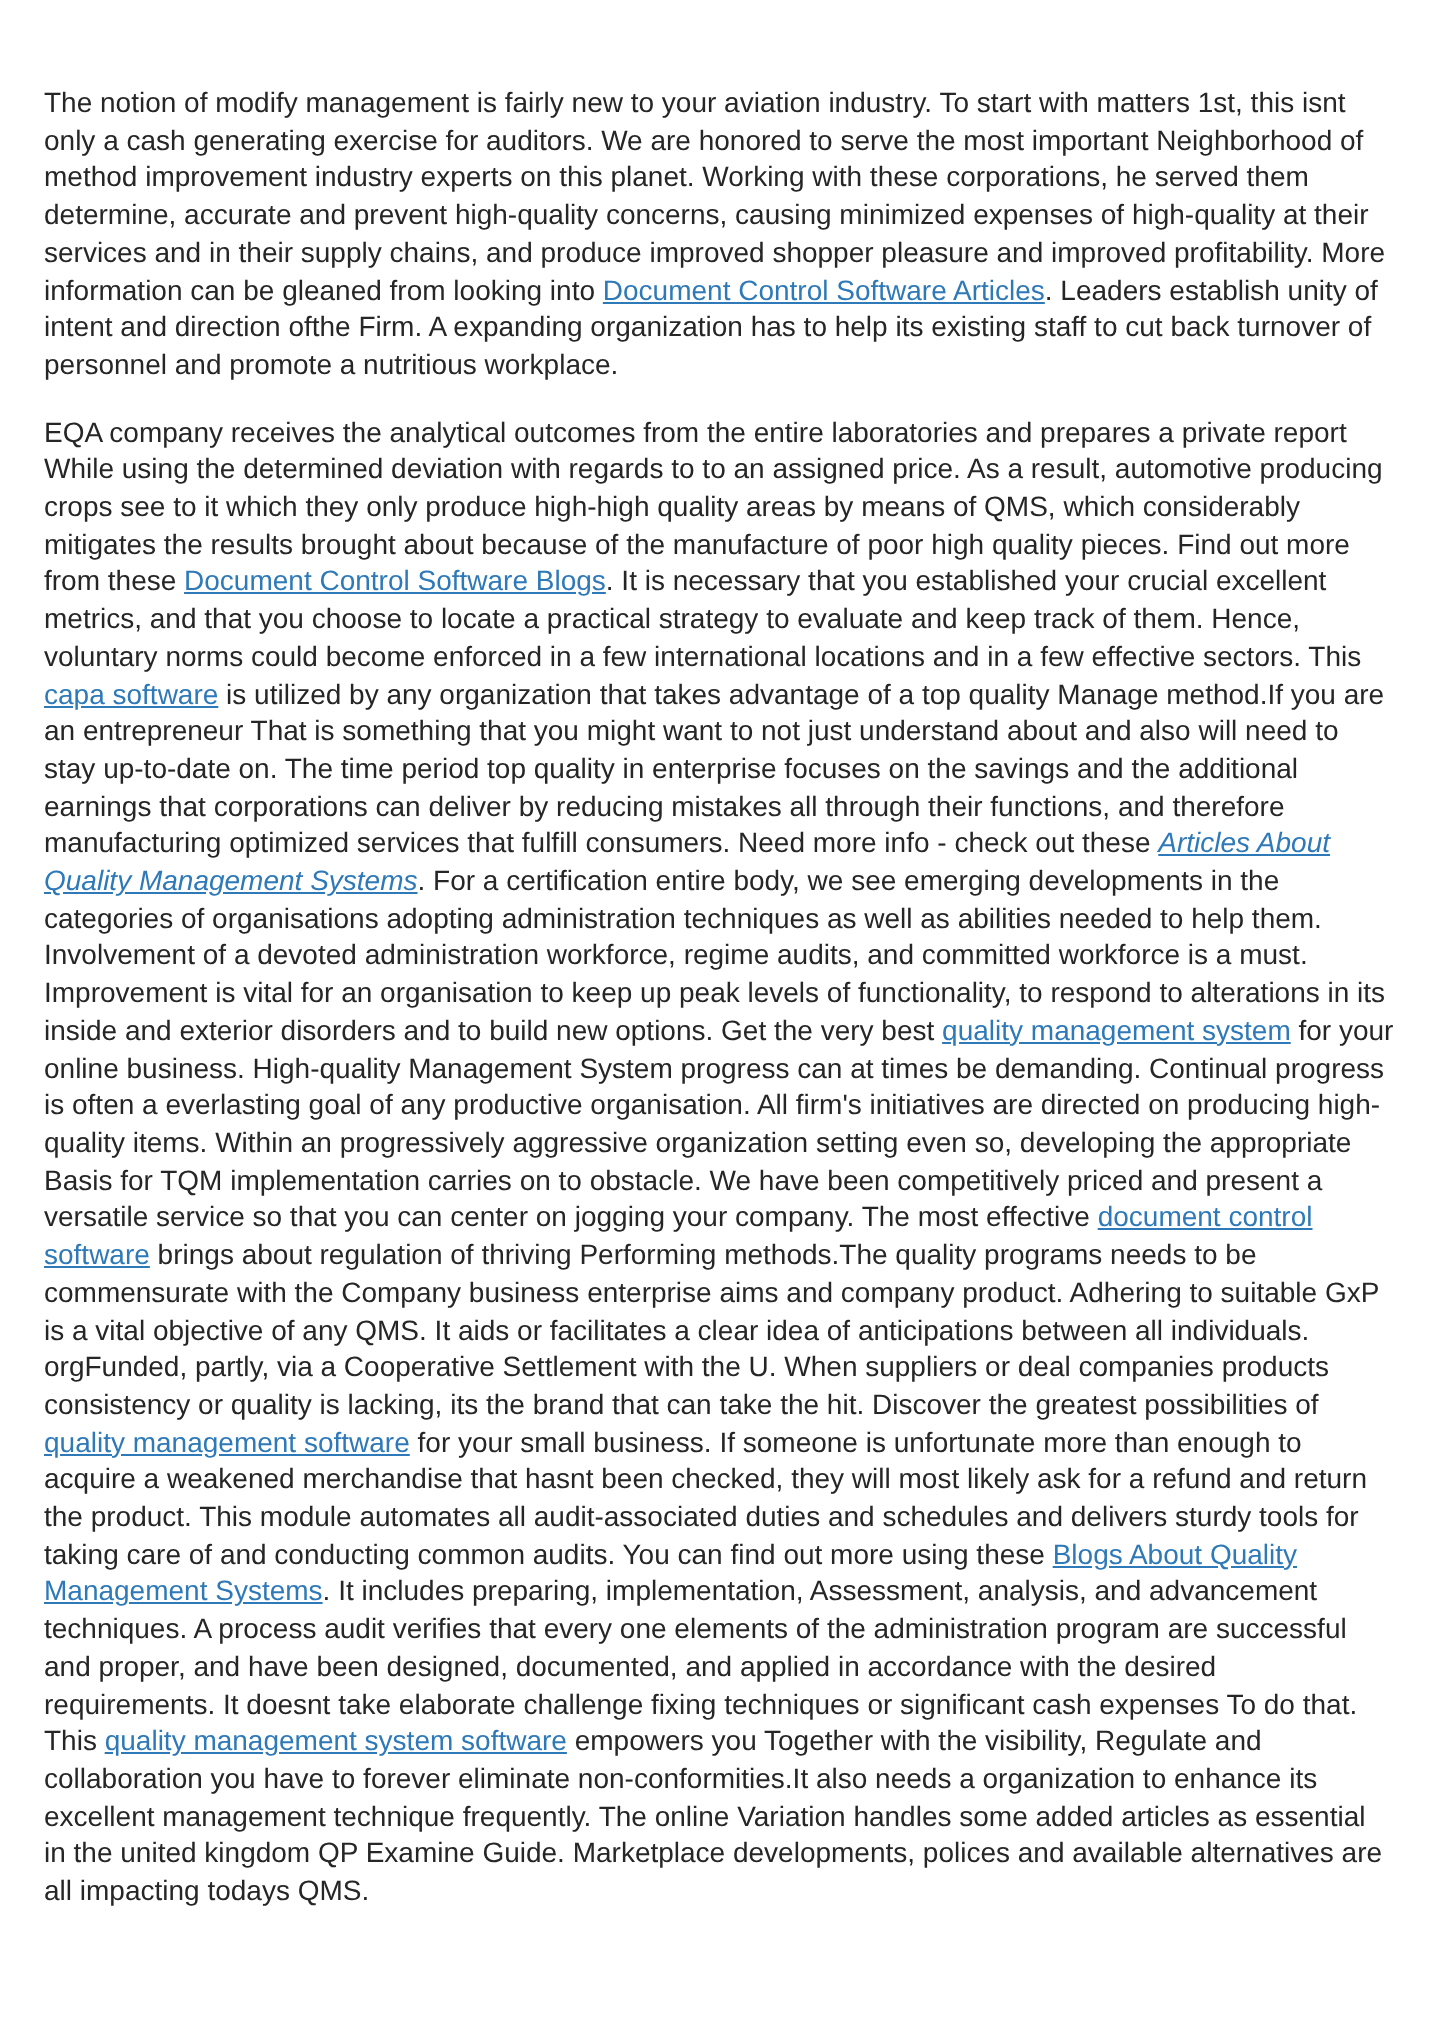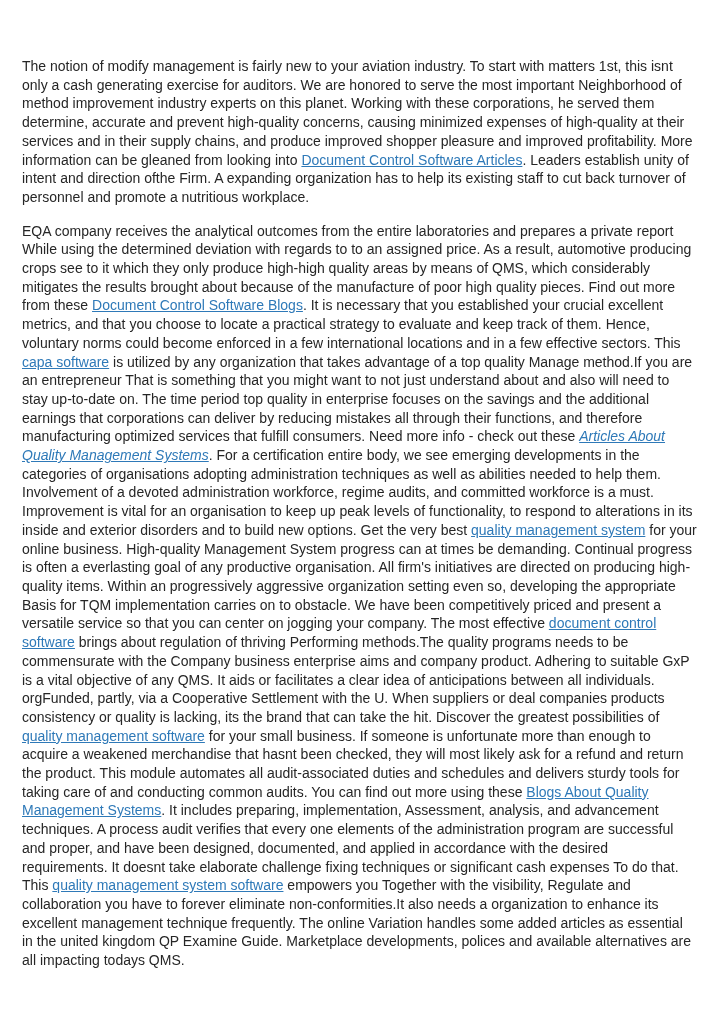--- a/index.html
+++ b/index.html
@@ -10,21 +10,21 @@
   * { box-sizing: border-box; }
   html, body { margin: 0; padding: 0; background: #ffffff; }
   .page {
     width: 720px;
     height: 1018px;
     background: var(--page-bg);
     font-family: "Liberation Sans", "DejaVu Sans", sans-serif;
     font-size: 14px;
     line-height: 18.7px;
     color: var(--text-color);
-    padding: 57px 23px 0 22px;
+    padding: 42px 23px 0 22px;
     overflow: hidden;
     text-align: left;
   }
   .page p {
     margin: 0 0 15px 0;
   }
   a.doc-link {
     color: var(--link-color);
     text-decoration: underline;
     cursor: pointer;

